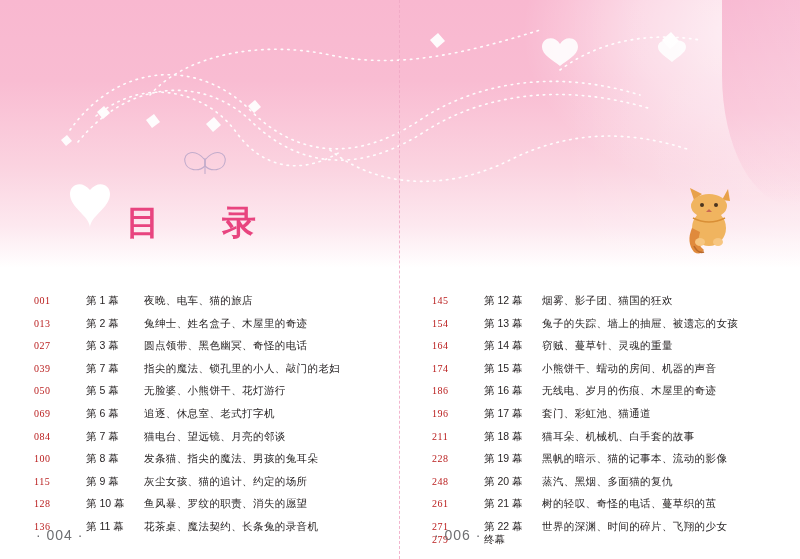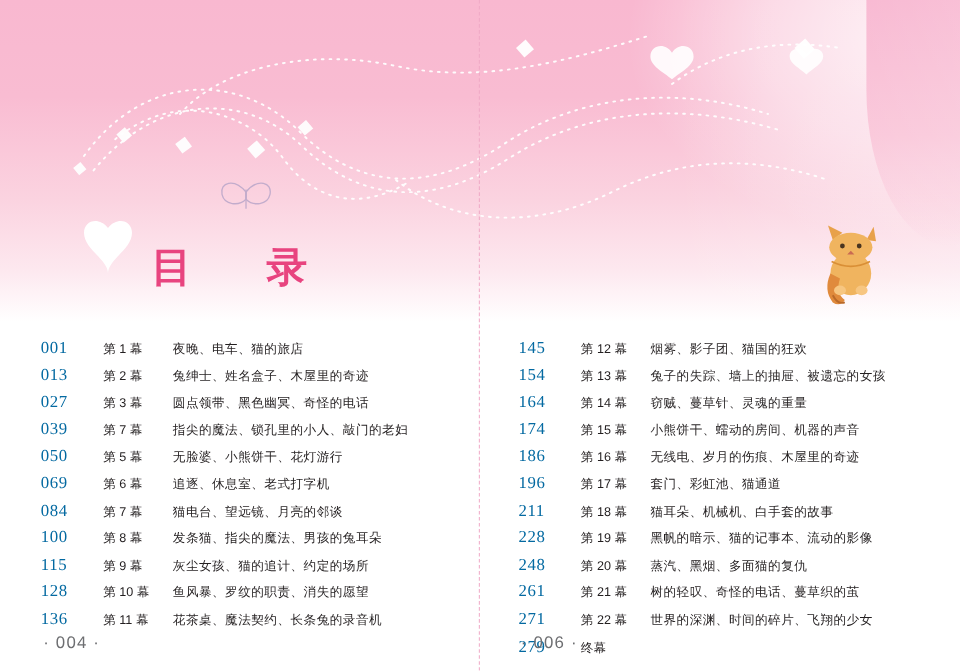--- a/index.html
+++ b/index.html
@@ -94,34 +94,35 @@
   .entry {
     display: flex;
     align-items: baseline;
     height: 22.6px;
     white-space: nowrap;
   }
   .num {
     width: 52px;
     flex: 0 0 52px;
     font-family: "Liberation Serif", serif;
-    font-size: 14px;
-    color: #0369a1;
+    font-size: 10px;
+    color: #b91c1c;
     letter-spacing: 0.5px;
   }
   .chap {
     width: 58px;
     flex: 0 0 58px;
     font-size: 10.5px;
     color: #231f20;
   }
   .ttl {
     font-size: 10.5px;
     color: #231f20;
     letter-spacing: 0.4px;
+    margin-top: 11px;
   }
   .entry.endnote .chap { width: auto; flex: 0 0 auto; }
 
   
   .folio {
     position: absolute;
     bottom: 16px;
     font-size: 14px;
     color: #6d6e71;
     letter-spacing: 1px;

